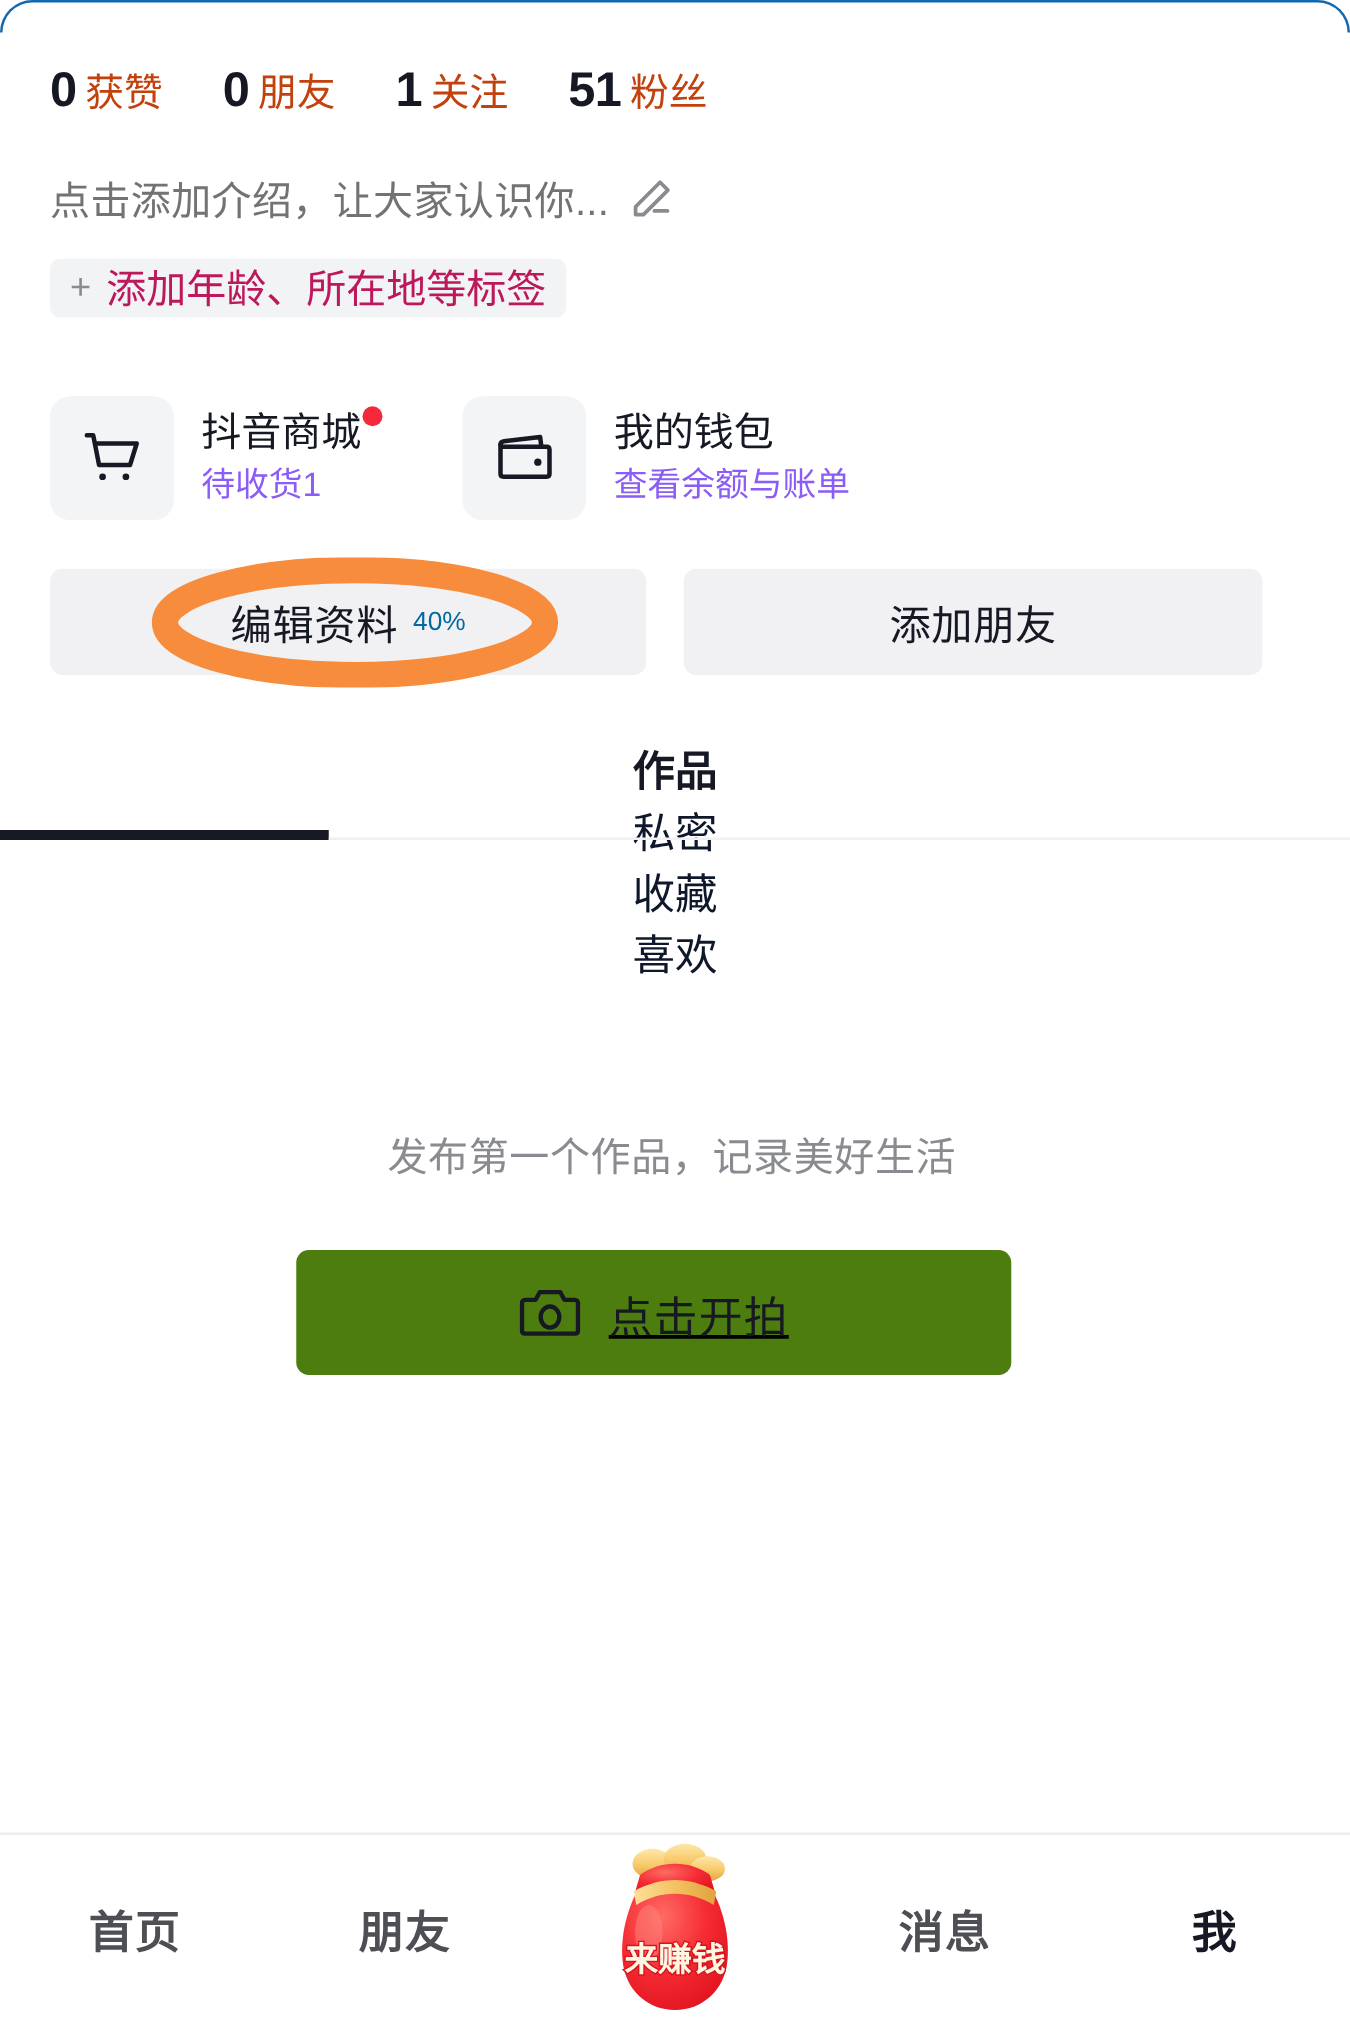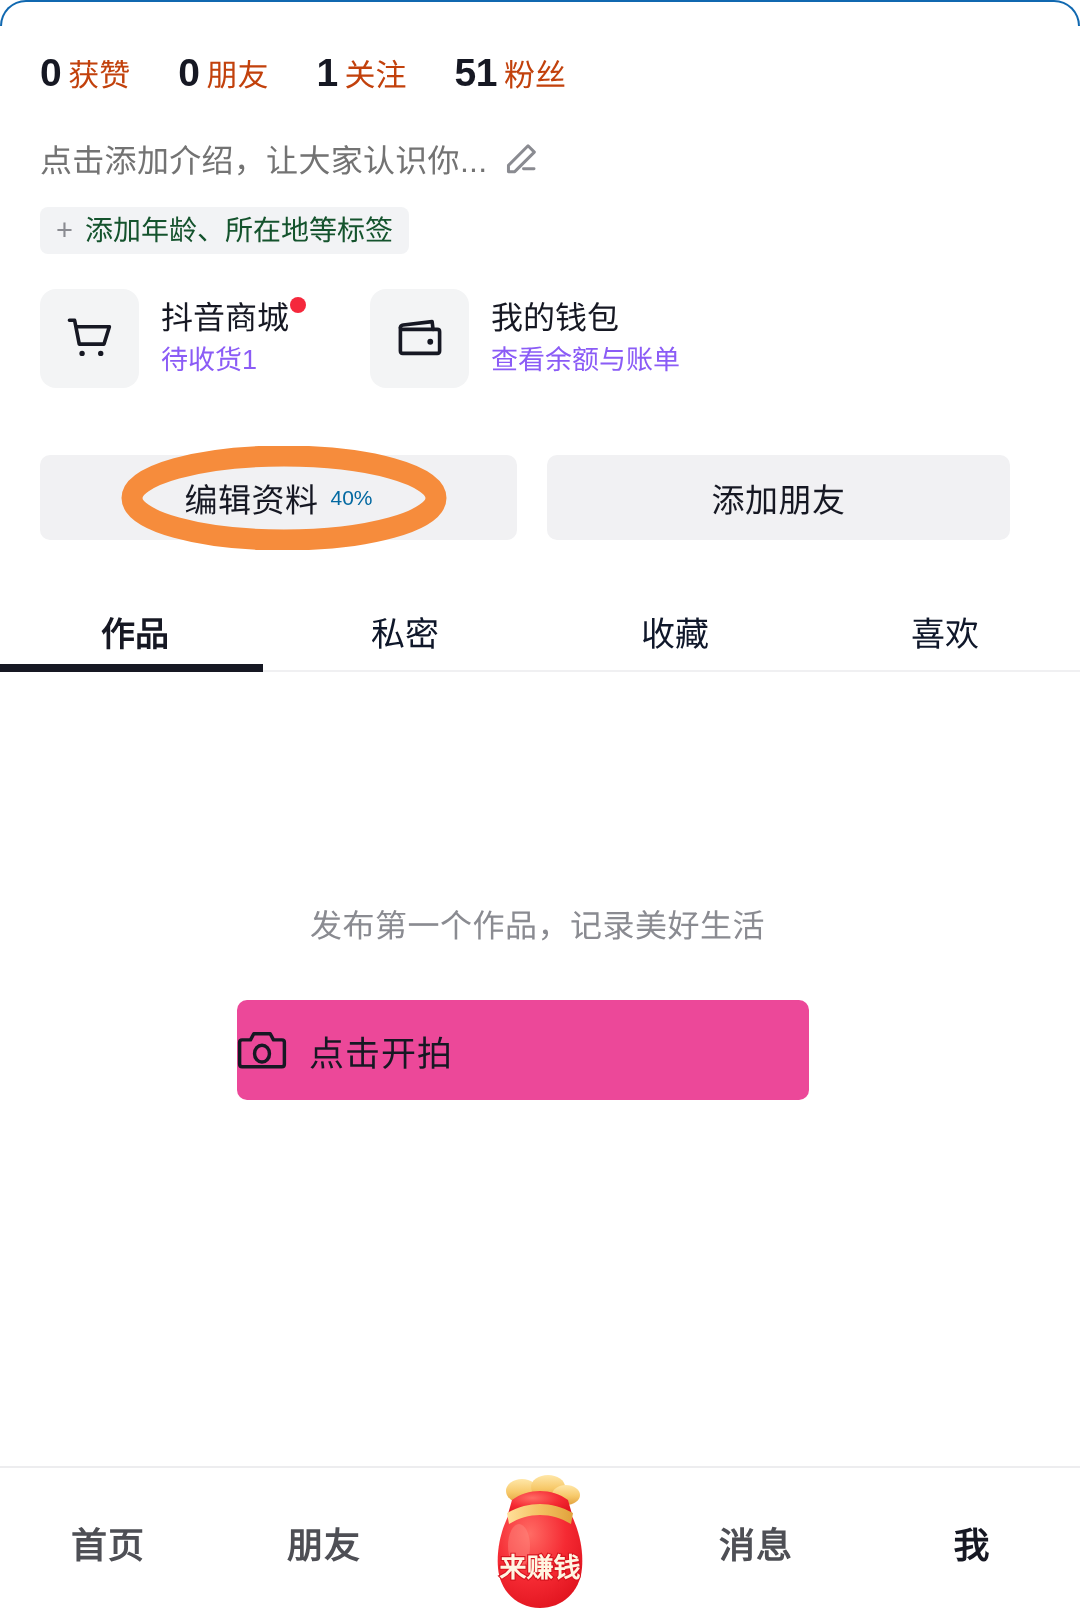--- a/index.html
+++ b/index.html
@@ -70,25 +70,25 @@
   .tag-chip {
     position:absolute; left:40px; top:207px;
     height:47px; display:inline-flex; align-items:center;
     background:#f2f3f5; border-radius:8px;
     padding:0 16px;
   }
   .tag-plus {
     font-size:29px; color:#8a8b91; line-height:1;
     margin-right:12px; font-weight:400;
   }
-  .tag-label { font-size:28px; color:#14532d; line-height:1; }
+  .tag-label { font-size:32px; color:#be185d; line-height:1; }
 
   
   .entries {
-    position:absolute; left:0; top:288px;
+    position:absolute; left:0; top:316px;
     width:856px; height:100px;
     display:flex;
   }
   .entry { display:flex; align-items:center; }
   .entry-1 { margin-left:40px; }
   .entry-2 { margin-left:81px; }
   .entry-icon-box {
     width:99px; height:99px; flex:none;
     background:#f3f4f5; border-radius:16px;
     display:flex; align-items:center; justify-content:center;
@@ -136,20 +136,21 @@
     position:absolute; left:117px; top:446px;
     width:334px; height:104px;
     z-index:20; pointer-events:none;
   }
 
   
   .tabs {
     position:absolute; left:0; top:590px;
     width:1080px; height:82px;
     display:flex;
+    flex-direction:column;
   }
   .tab {
     flex:1; display:flex; align-items:center; justify-content:center;
     cursor:pointer;
   }
   .tab-label { font-size:34px; color:#0f172a; font-weight:400; }
   .tab.active .tab-label { color:#161823; font-weight:700; }
   .tab-underline {
     position:absolute; left:0; top:664px;
     width:263px; height:8px;
@@ -164,23 +165,24 @@
   
   .empty-title {
     position:absolute; left:0; top:900px;
     width:1075px; text-align:center;
     font-size:32px; color:#8a8b91;
     letter-spacing:0.5px;
   }
   .shoot-btn {
     position:absolute; left:237px; top:1000px;
     width:572px; height:100px;
-    background:#ec4899; border-radius:10px;
-    display:flex; align-items:center; 
+    background:#4d7c0f; border-radius:10px;
+    display:flex; align-items:center; justify-content:center;
     cursor:pointer;
+    text-decoration:underline;
   }
   .camera-icon { width:50px; height:44px; display:block; flex:none; }
   .shoot-label {
     font-size:35px; color:#161823; font-weight:500;
     margin-left:22px; letter-spacing:1px;
   }
 
   
   .nav-divider {
     position:absolute; left:0; top:1466px;

